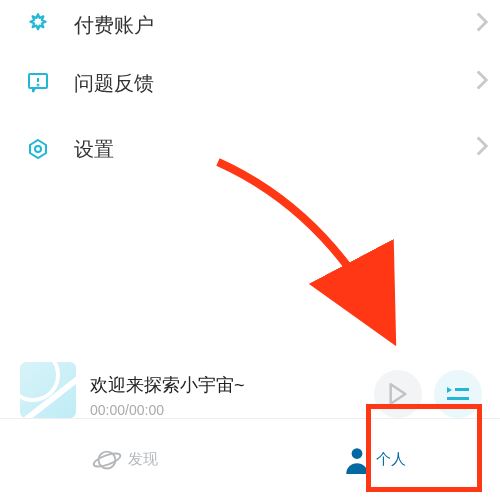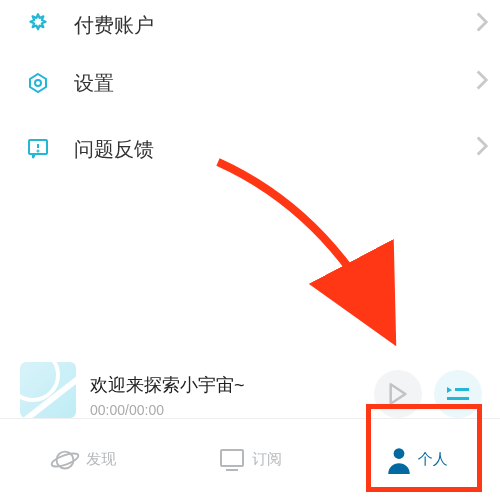--- a/index.html
+++ b/index.html
@@ -49,42 +49,42 @@
       <span class="chev">
         <svg width="12" height="20" viewBox="0 0 8 14" fill="none" stroke="currentColor" stroke-width="2">
             <path d="M1 1l6 6-6 6"></path>
           </svg>
       </span>
     </div>
 
     <div class="row">
       <span class="icon">
         <svg width="24" height="24" viewBox="0 0 24 24" fill="none" stroke="currentColor" stroke-width="2">
-            <polygon points="12,3 20,8 20,16 12,21 4,16 4,8"></polygon>
-            <circle cx="12" cy="12" r="3"></circle>
+            <rect x="3" y="3" width="18" height="14" rx="1"></rect>
+            <path d="M9 17l-2 4v-4"></path>
+            <line x1="12" y1="7" x2="12" y2="11"></line>
+            <circle cx="12" cy="14" r="0.5" fill="currentColor"></circle>
           </svg>
       </span>
-      <span class="label">设置</span>
+      <span class="label">问题反馈</span>
       <span class="chev">
         <svg width="12" height="20" viewBox="0 0 8 14" fill="none" stroke="currentColor" stroke-width="2">
             <path d="M1 1l6 6-6 6"></path>
           </svg>
       </span>
     </div>
 
     <div class="row">
       <span class="icon">
         <svg width="24" height="24" viewBox="0 0 24 24" fill="none" stroke="currentColor" stroke-width="2">
-            <rect x="3" y="3" width="18" height="14" rx="1"></rect>
-            <path d="M9 17l-2 4v-4"></path>
-            <line x1="12" y1="7" x2="12" y2="11"></line>
-            <circle cx="12" cy="14" r="0.5" fill="currentColor"></circle>
+            <polygon points="12,3 20,8 20,16 12,21 4,16 4,8"></polygon>
+            <circle cx="12" cy="12" r="3"></circle>
           </svg>
       </span>
-      <span class="label">问题反馈</span>
+      <span class="label">设置</span>
       <span class="chev">
         <svg width="12" height="20" viewBox="0 0 8 14" fill="none" stroke="currentColor" stroke-width="2">
             <path d="M1 1l6 6-6 6"></path>
           </svg>
       </span>
     </div>
 
   </div>
 
   <div class="spacer"></div>
@@ -112,29 +112,20 @@
   <div class="nav">
     <div class="navitem">
       <span class="nicon">
         <svg width="30" height="30" viewBox="0 0 32 32" fill="none" stroke="currentColor" stroke-width="2">
             <circle cx="16" cy="16" r="9"></circle>
             <ellipse cx="16" cy="16" rx="15" ry="5" transform="rotate(-20 16 16)"></ellipse>
           </svg>
       </span>
       <span>发现</span>
     </div>
-    <div class="navitem">
-      <span class="nicon">
-        <svg width="28" height="28" viewBox="0 0 28 28" fill="none" stroke="currentColor" stroke-width="2">
-            <rect x="3" y="4" width="22" height="16" rx="1"></rect>
-            <line x1="8" y1="24" x2="20" y2="24"></line>
-          </svg>
-      </span>
-      <span>订阅</span>
-    </div>
     <div class="navitem active">
       <span class="nicon">
         <svg width="26" height="28" viewBox="0 0 24 26" fill="currentColor">
             <circle cx="12" cy="7" r="5"></circle>
             <path d="M2 26c0-6 4.5-10 10-10s10 4 10 10z"></path>
           </svg>
       </span>
       <span>个人</span>
     </div>
   </div>

